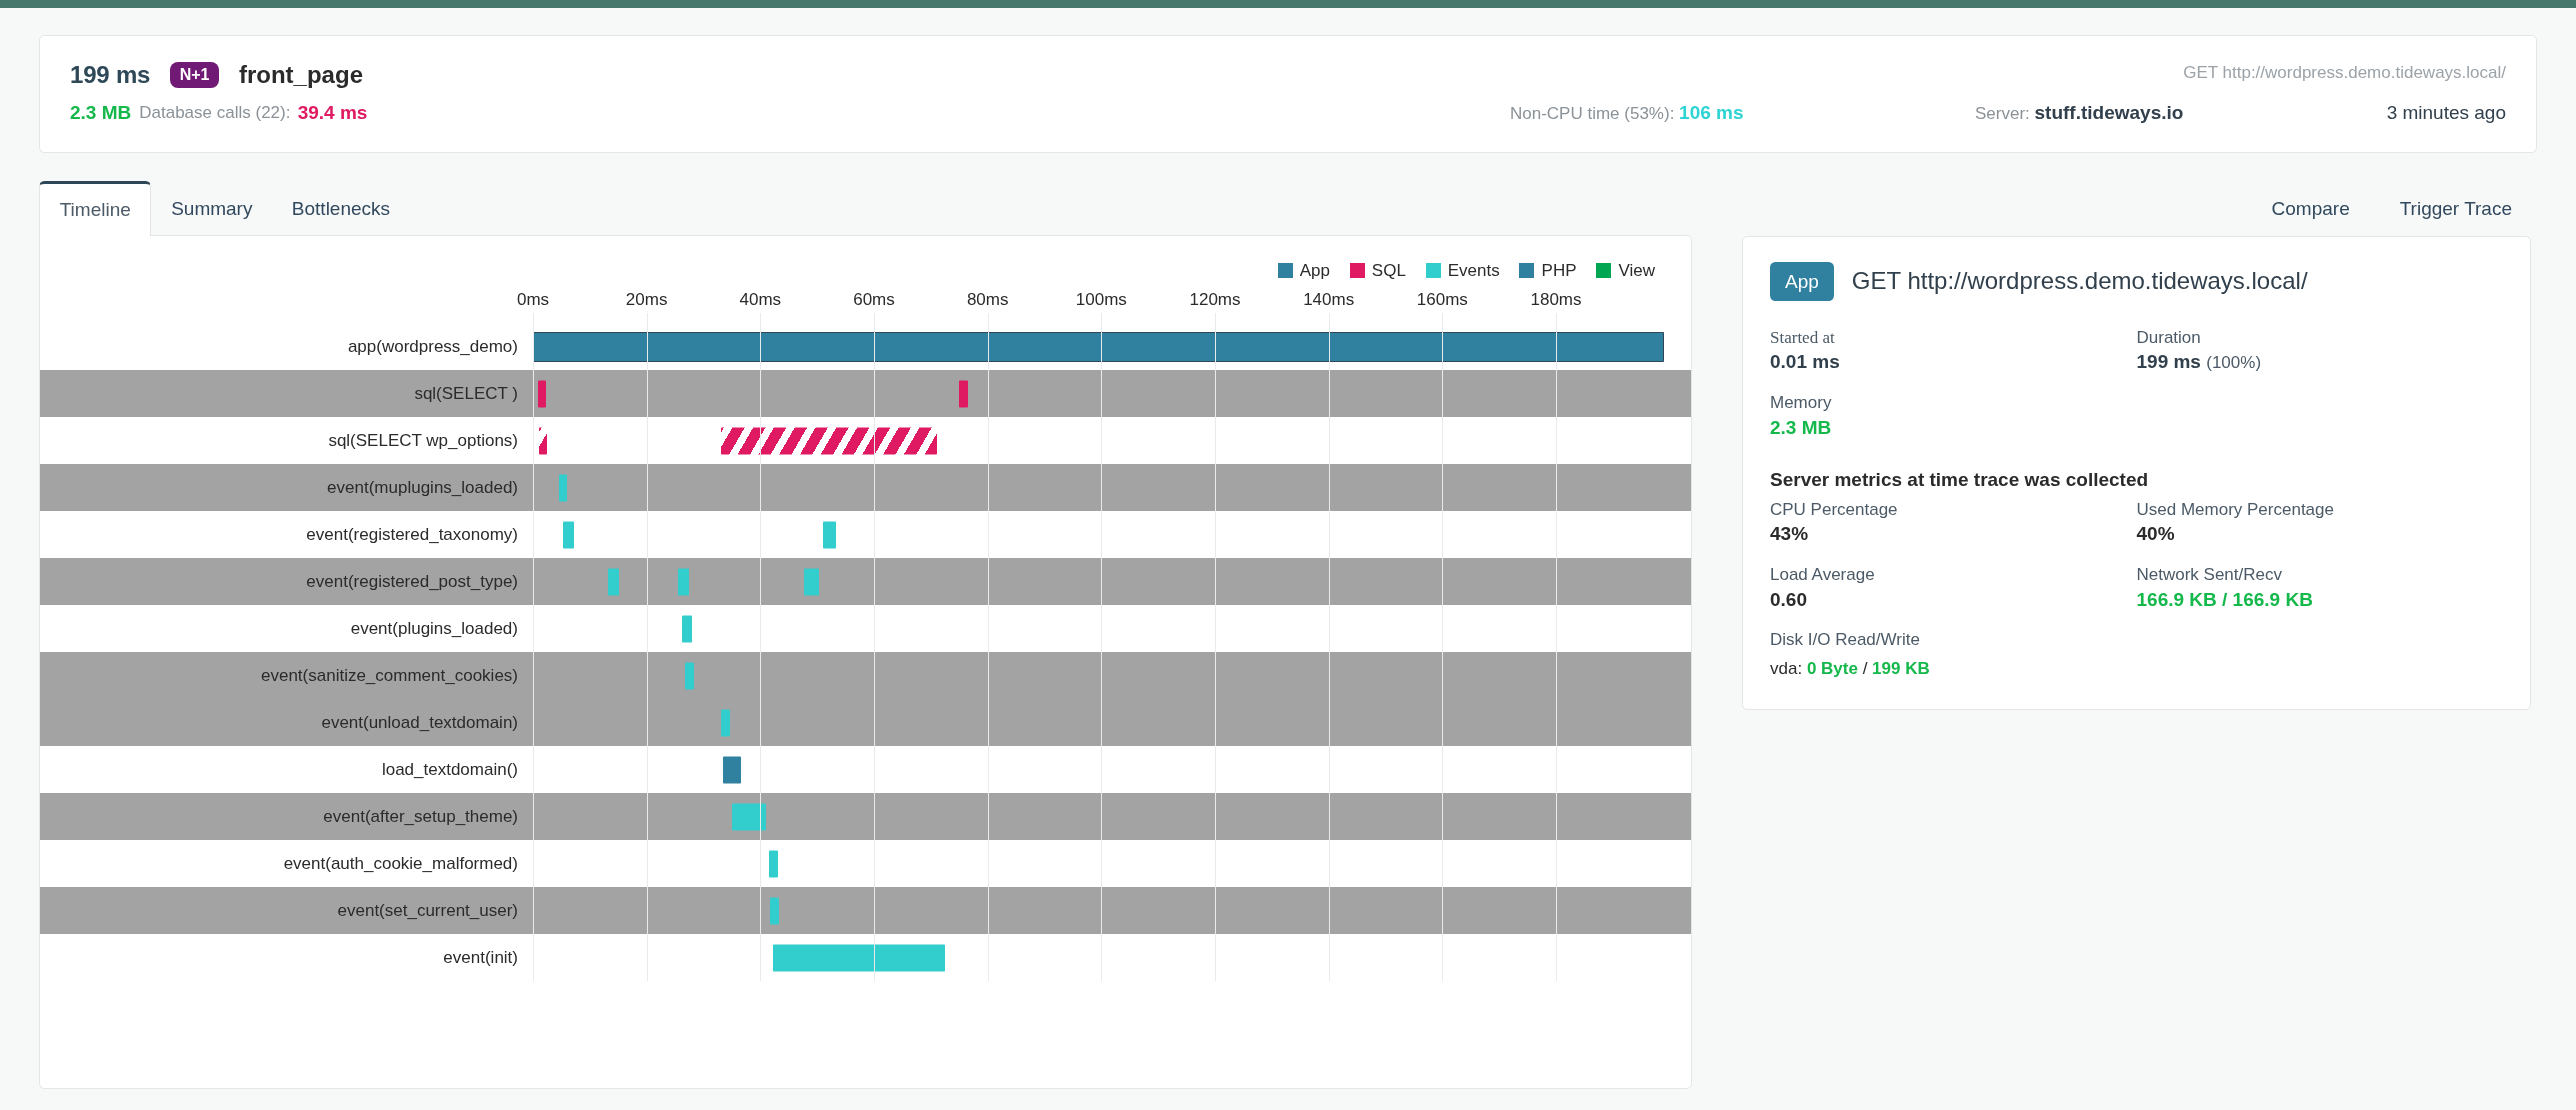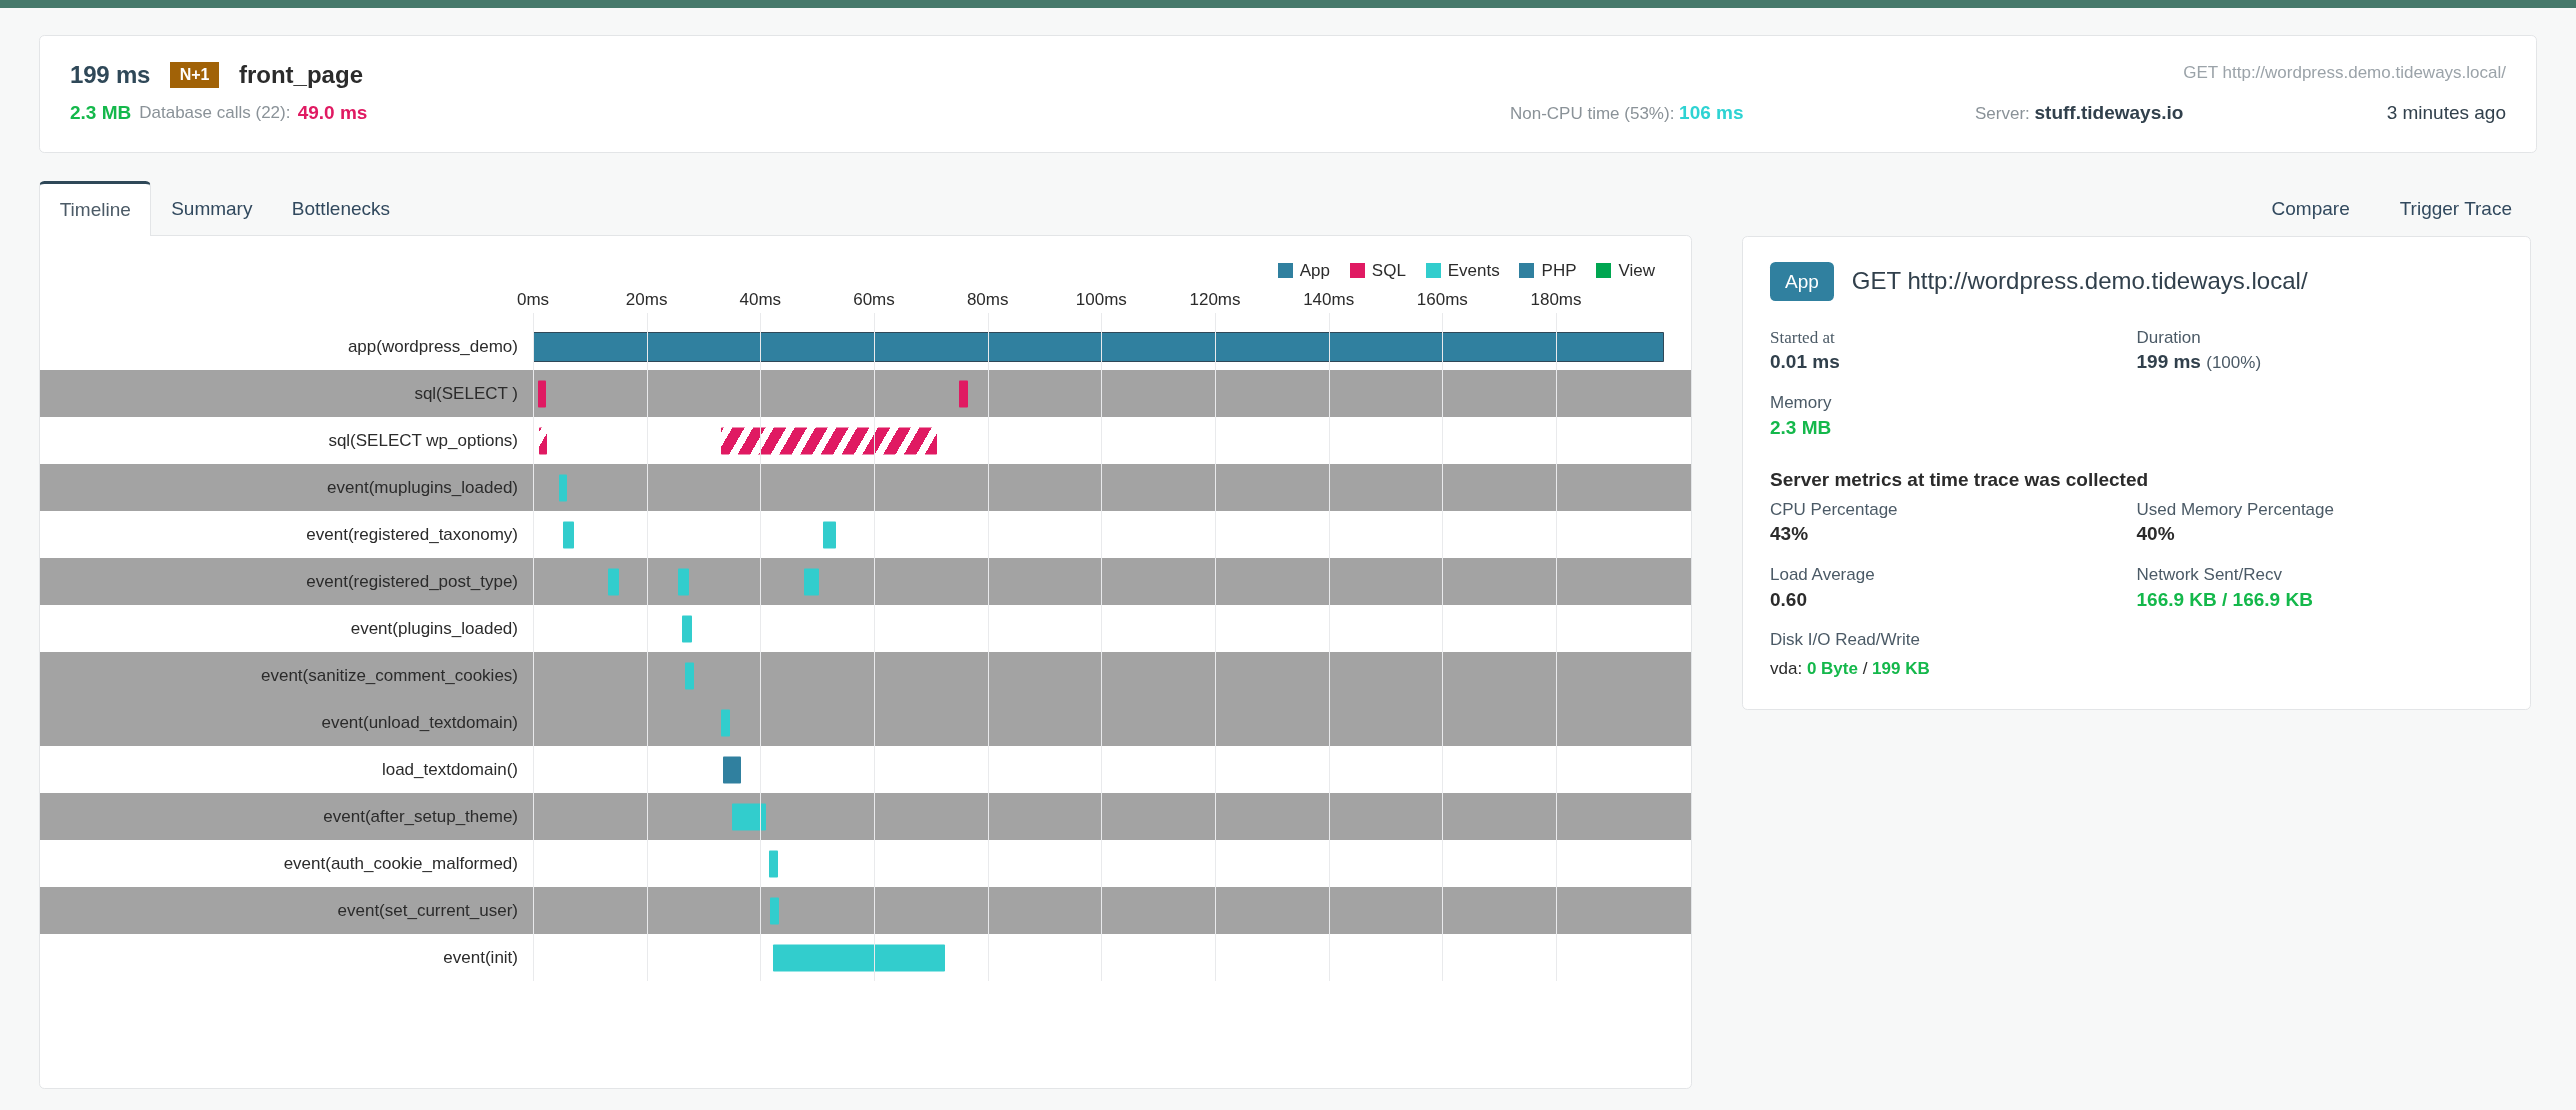--- a/index.html
+++ b/index.html
@@ -27,24 +27,24 @@
   }
   .hdr-row { display: flex; align-items: center; position: relative; }
   .hdr-row-1 { height: 39px; }
   .hdr-row-2 { height: 36px; }
   .dur-main {
     font-size: 24px; font-weight: bold; color: #2f4858;
     letter-spacing: -0.2px;
   }
   .badge-n1 {
     margin-left: 19.7px;
-    background: #a16207;
+    background: #701a75;
     color: #ffffff;
     font-size: 16px; font-weight: bold;
-    border-radius: 0;
+    border-radius: 8px;
     padding: 4.5px 9.8px 5.4px 9.8px;
     line-height: 1;
   }
   .txn-name {
     margin-left: 19.7px;
     font-size: 24px; font-weight: bold; color: #2b2b2b;
   }
   .hdr-url {
     position: absolute; right: 0; top: 7.2px;
     font-size: 17px; color: #9ba3a9;
@@ -220,21 +220,21 @@
   <div id="header-card">
     <div class="hdr-row hdr-row-1">
       <span class="dur-main">199 ms</span>
       <span class="badge-n1">N+1</span>
       <span class="txn-name">front_page</span>
       <span class="hdr-url">GET http://wordpress.demo.tideways.local/</span>
     </div>
     <div class="hdr-row hdr-row-2">
       <span class="mem-val">2.3 MB</span>
       <span class="db-label">Database calls (22):</span>
-      <span class="db-val" style="margin-left:7.2px;">49.0 ms</span>
+      <span class="db-val" style="margin-left:7.2px;">39.4 ms</span>
 
       <span class="hdr-mid">
         <span>Non-CPU time (53%):</span>
         <span class="noncpu-val">106 ms</span>
       </span>
 
       <span class="hdr-server">
         <span>Server:</span>
         <span class="sv">stuff.tideways.io</span>
       </span>

